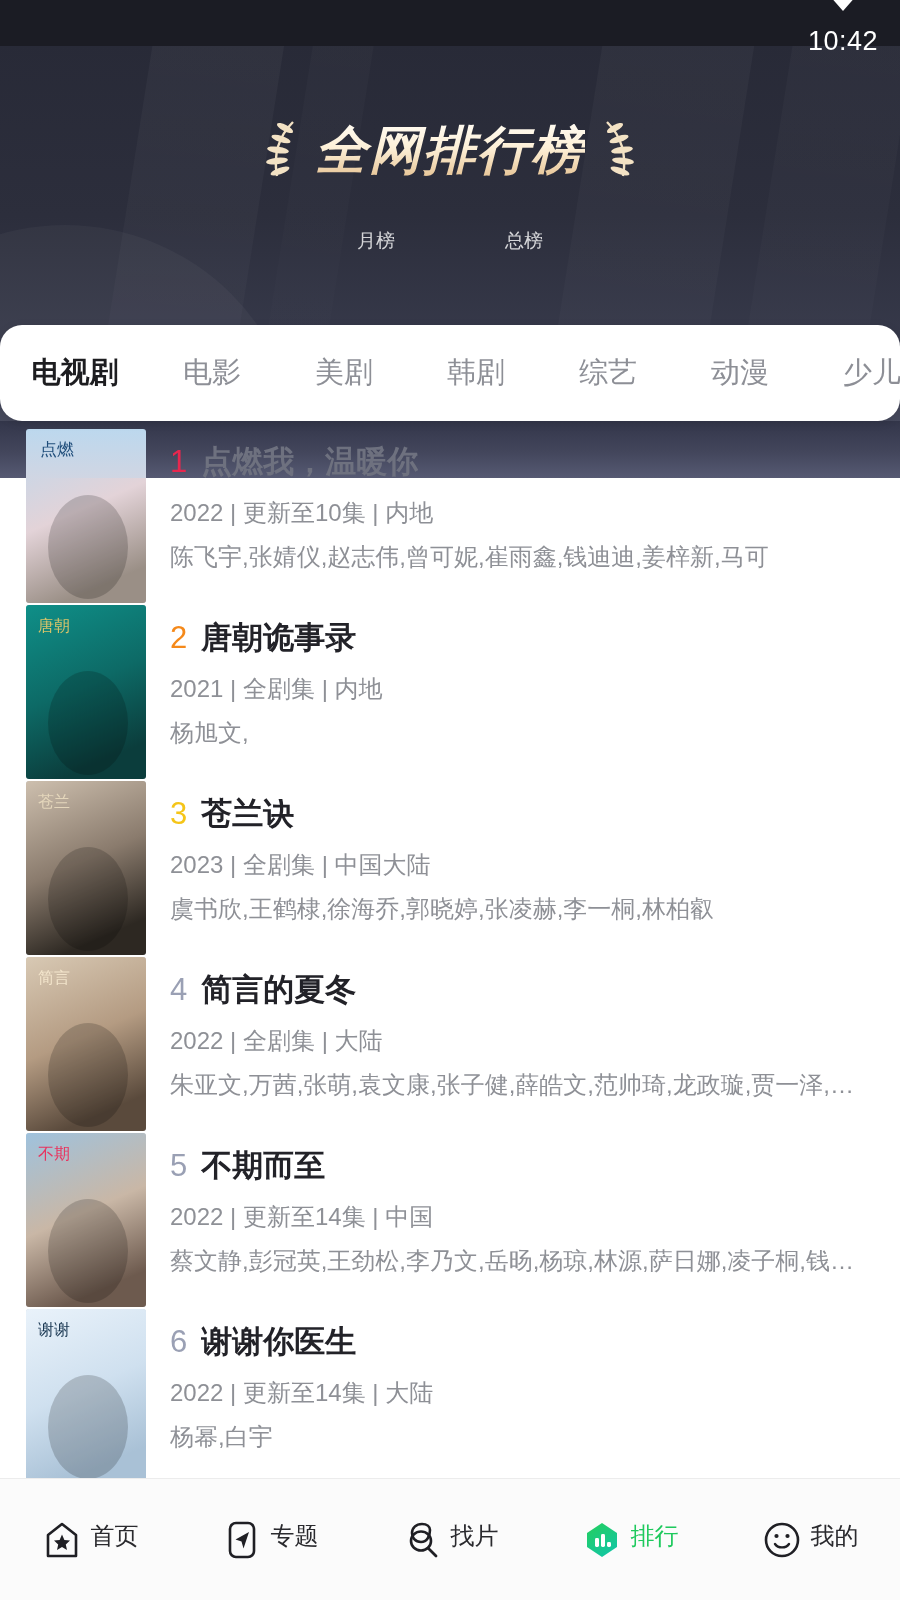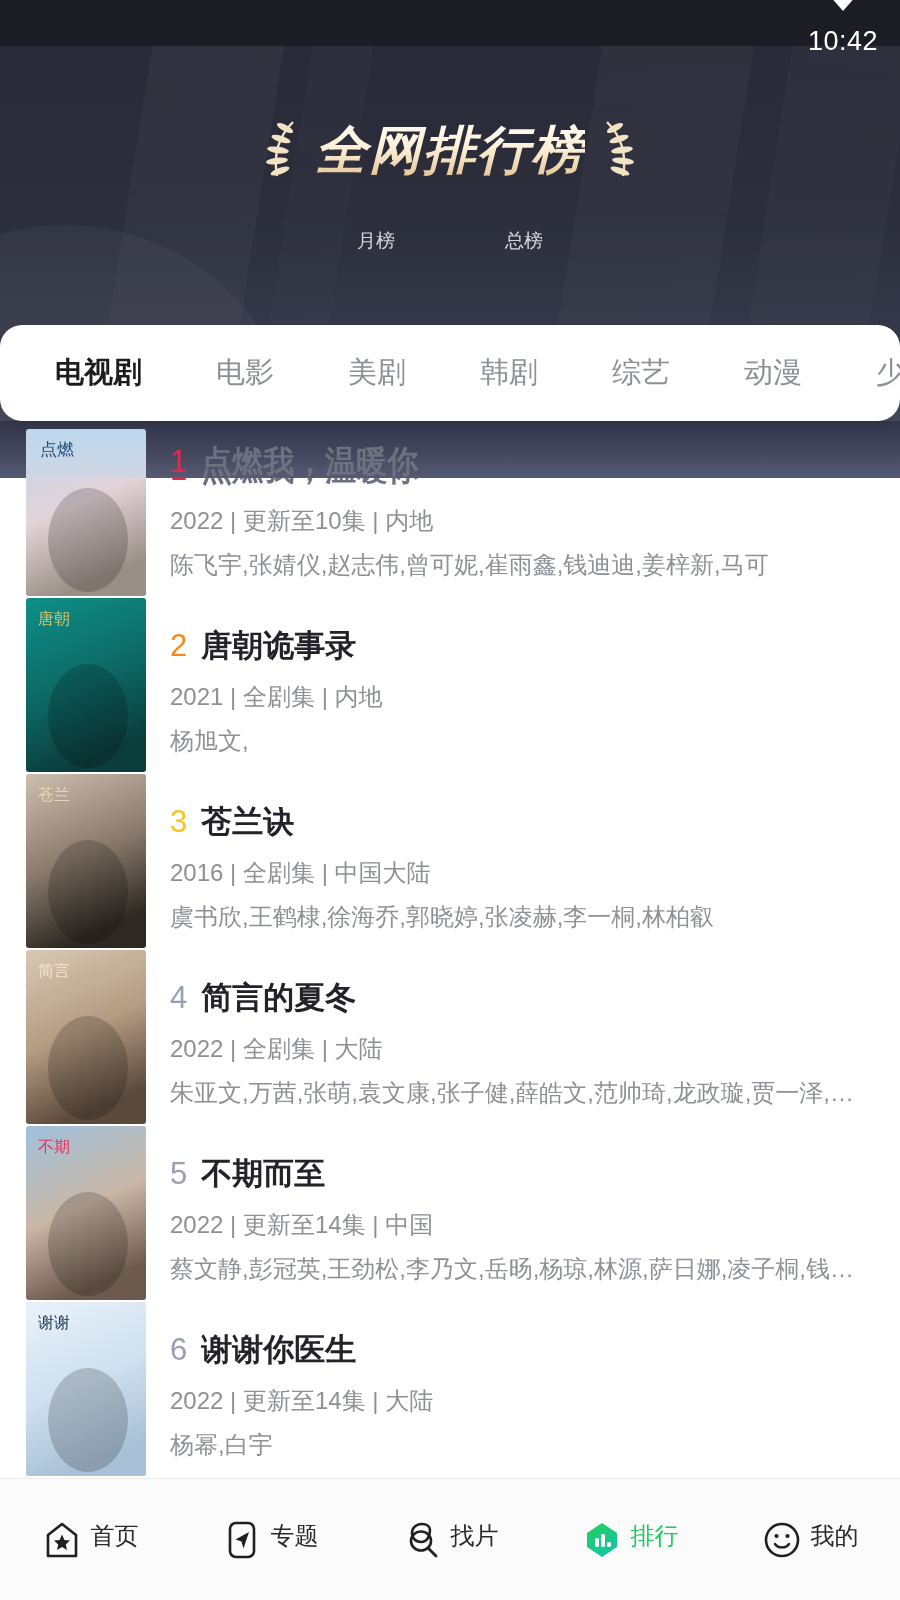--- a/index.html
+++ b/index.html
@@ -107,21 +107,21 @@
     z-index: 30;
     display: flex; align-items: center;
     overflow: hidden;
     box-shadow: 0 2px 10px rgba(0,0,0,0.10);
   }
   .cat-item {
     flex: 0 0 auto;
     font-size: 29px;
     color: #8d8f96;
     padding: 0 0 0 8px;
-    width: 132px; text-align: right;
+    width: 132px; text-align: center;
     cursor: pointer;
     white-space: nowrap;
   }
   .cat-item:first-child { width: 142px; }
   .cat-item.active { color: #1d1d20; font-weight: 700; }
 
   
   .scroll-shade {
     position: absolute; top: 421px; left: 0;
     width: 900px; height: 57px;
@@ -135,21 +135,20 @@
     width: 900px; height: 1057px;
     background: #ffffff;
     z-index: 15;
     overflow: hidden;
   }
   .row {
     position: relative;
     display: flex;
     padding: 8px 0 8px 26px;
     height: 176px;
-    align-items: center;
   }
   .poster {
     flex: 0 0 auto;
     width: 120px; height: 174px;
     border-radius: 3px;
     overflow: hidden;
     position: relative;
     background: #cfd3da;
   }
   .poster svg { display:block; width: 120px; height: 174px; }
@@ -313,21 +312,21 @@
             <rect width="120" height="174" fill="url(#pg2)"></rect>
             <ellipse cx="62" cy="118" rx="40" ry="52" fill="rgba(0,0,0,0.18)"></ellipse>
             <text x="12" y="26" font-size="16" fill="#e4d6bb" font-family="'Liberation Sans',sans-serif">苍兰</text>
           </svg>
         </div>
         <div class="info">
           <div class="title-line">
             <span class="rank" style="color: rgb(245, 197, 24);">3</span>
             <span class="mv-title">苍兰诀</span>
           </div>
-          <div class="meta">2016 | 全剧集 | 中国大陆</div>
+          <div class="meta">2023 | 全剧集 | 中国大陆</div>
           <div class="cast">虞书欣,王鹤棣,徐海乔,郭晓婷,张凌赫,李一桐,林柏叡</div>
         </div>
       </div>
       <div class="row">
         <div class="poster">
           <svg viewBox="0 0 120 174" style="width:120px;height:174px;display:block;">
             <defs>
               <linearGradient id="pg3" x1="0" y1="0" x2="0.3" y2="1">
                 <stop offset="0%" stop-color="#d8c9b4"></stop>
                 <stop offset="55%" stop-color="#b49b82"></stop>

